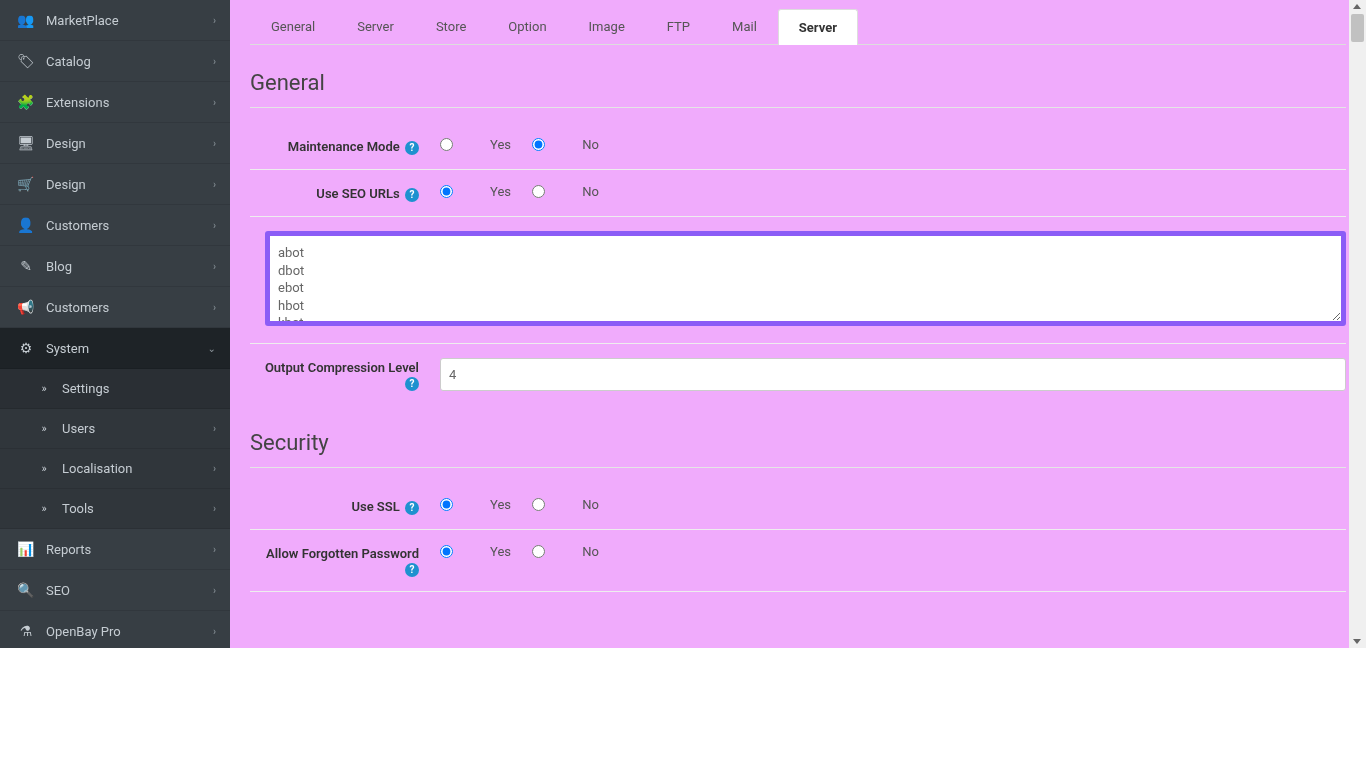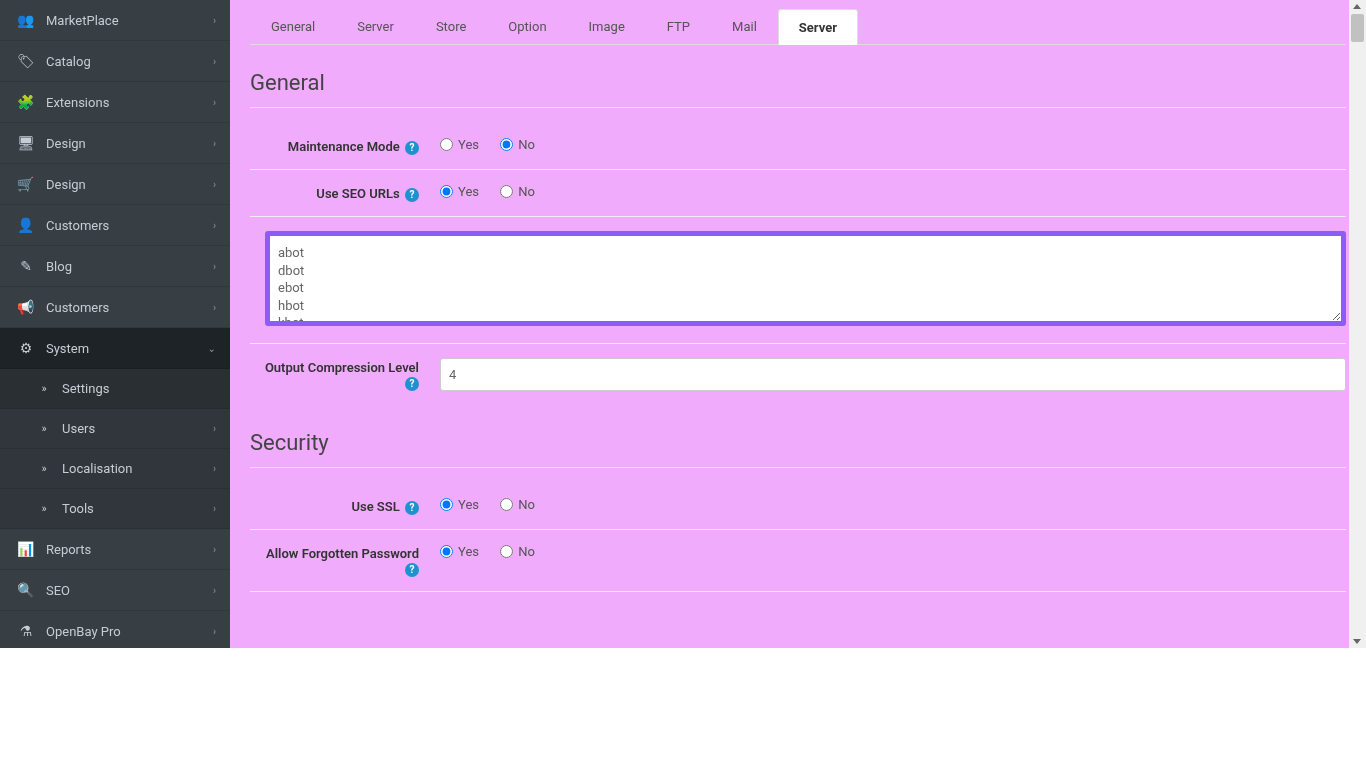--- a/index.html
+++ b/index.html
@@ -16,21 +16,21 @@
 .side-sub .side-item:first-child { background:#2a2f34; }
 .content { flex:1; background:#f0abfc; padding:0 20px 20px; overflow-y:auto; position:relative; }
 .tabs { display:flex; border-bottom:1px solid #ddd; margin-top:8px; }
 .tab { padding:10px 20px; font-size:13px; color:#555; cursor:pointer; border:1px solid transparent; border-bottom:none; }
 .tab.active { border-color:#ddd; color:#333; border-radius:3px 3px 0 0; background:#fff; position:relative; top:1px; font-weight:700;}
 .section-h { font-size:22px; color:#444; font-weight:400; margin:25px 0 15px; padding-bottom:12px; border-bottom:1px solid #e5e5e5; }
 .form-row { display:flex; padding:14px 0; border-bottom:1px solid #eee;justify-content:flex-end; }
 .form-label { width:175px; text-align:right; font-size:13px; font-weight:600; color:#333; padding-right:6px; padding-top:2px; }
 .form-label .help { display:inline-block; width:14px; height:14px; background:#1e91cf; color:#fff; border-radius:50%; font-size:10px; line-height:14px; text-align:center; margin-left:2px; font-weight:700; }
 .form-control { flex:1; padding-left:15px; font-size:13px; color:#555; }
-.radio-opt { display:inline-flex; align-items:center; margin-right:18px; }
+.radio-opt { display:inline-flex; align-items:center; margin-right:18px;gap:32px; }
 .radio-opt input { margin-right:5px; }
 .textarea { width:100%; min-height:95px; border:5px solid #8b5cf6; border-radius:3px; padding:8px; font-size:13px; color:#666; resize:vertical; font-family:inherit; line-height:1.35; }
 .text-input { width:100%; border:1px solid #ccc; border-radius:3px; padding:8px; font-size:13px; color:#666; }
 .vscroll { position:absolute; right:0; top:0; width:17px; height:648px; background:#f0f0f0; }
 .vscroll::before,.vscroll::after{ content:""; position:absolute; left:4px; width:0; height:0; border-left:4px solid transparent; border-right:4px solid transparent;}
 .vscroll::before{ top:4px; border-bottom:5px solid #666;}
 .vscroll::after{ bottom:4px; border-top:5px solid #666;}
 .vscroll-thumb { position:absolute; left:2px; top:14px; width:13px; height:28px; background:#c1c1c1; border-radius:2px;}
 </style>
 </head>

